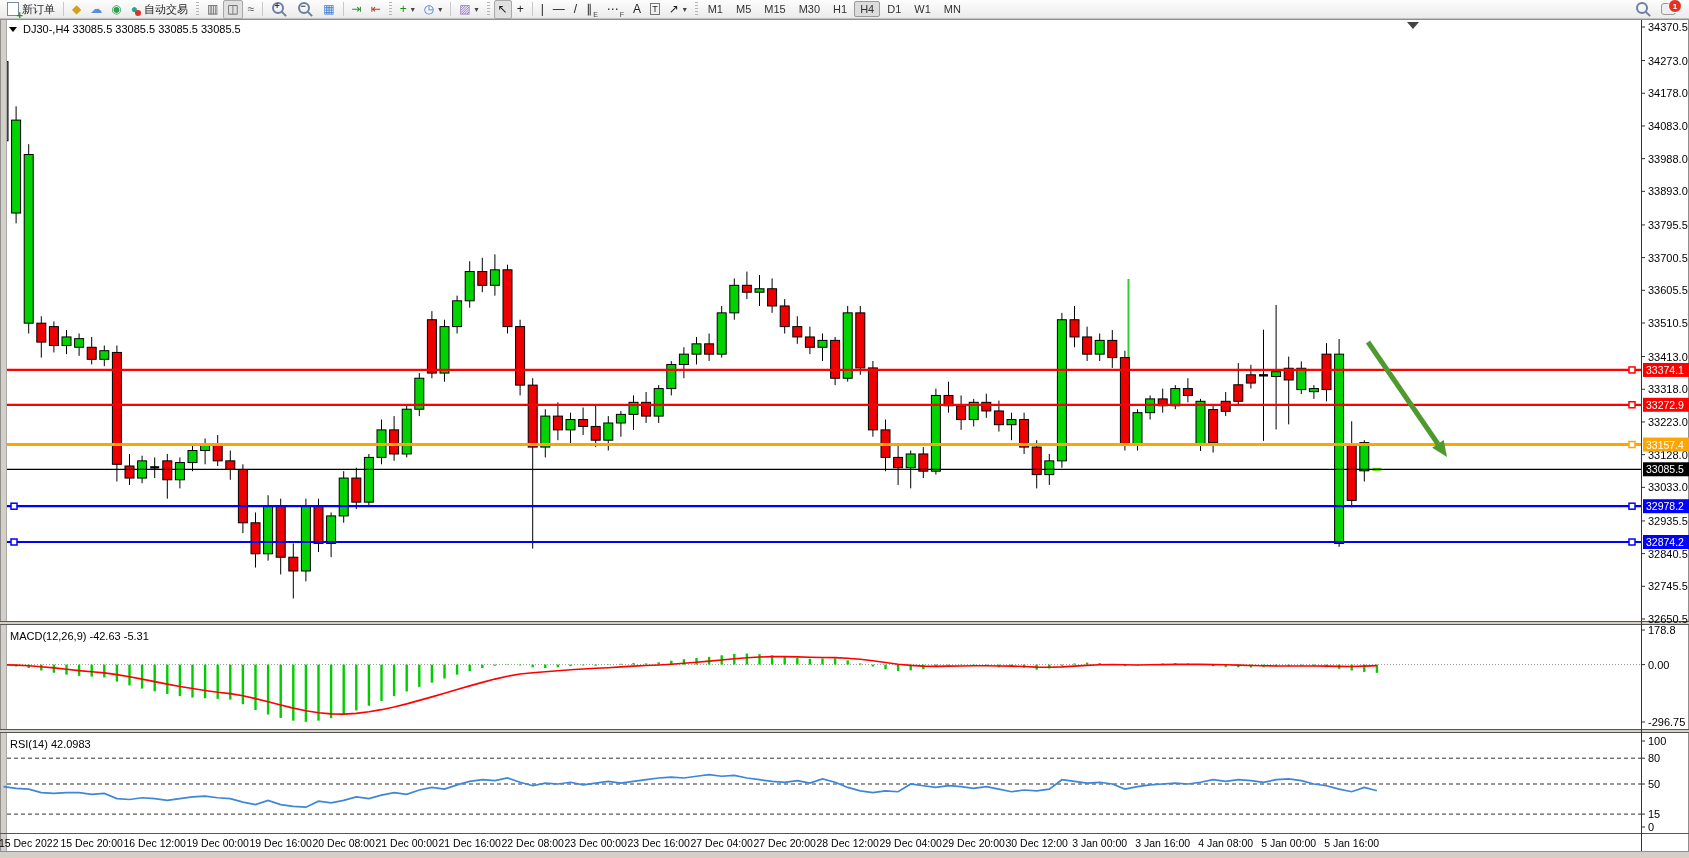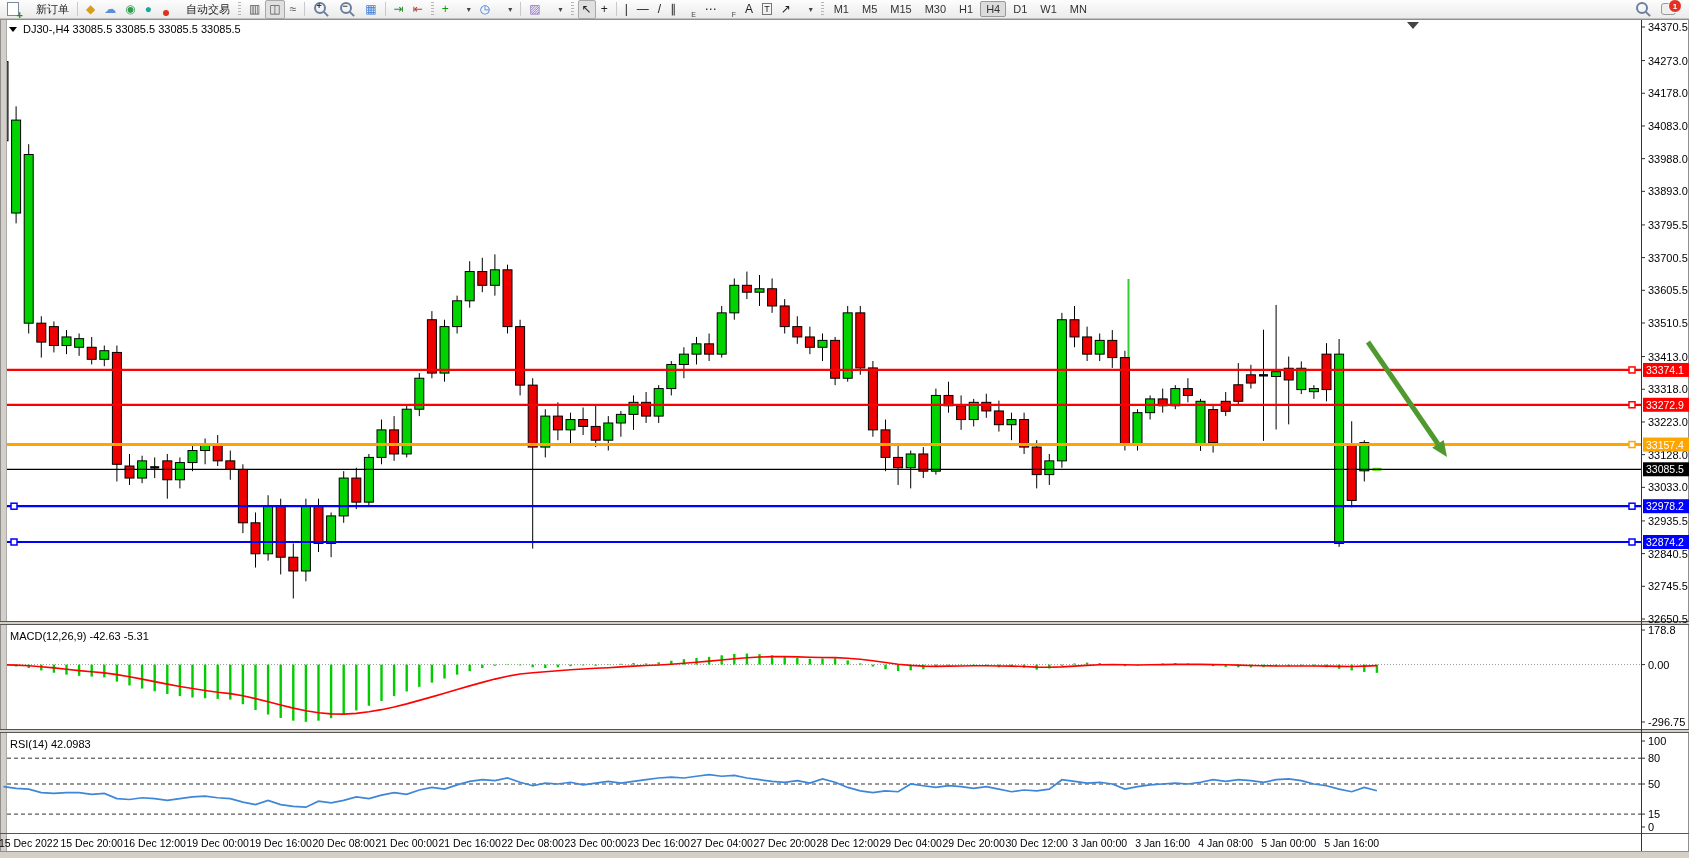--- a/index.html
+++ b/index.html
@@ -1,21 +1,21 @@
 <!DOCTYPE html>
 <html><head>
 <meta charset="utf-8">
 <style>
   html,body{margin:0;padding:0}
   body{width:1689px;height:858px;position:relative;background:#d4d0c8;
        font-family:"Liberation Sans",sans-serif;overflow:hidden}
   #toolbar{position:absolute;top:0;left:0;width:1689px;height:19px;
     background:linear-gradient(#fdfdfd,#ebebeb);border-bottom:1px solid #c2c2c2;
     display:flex;align-items:center;padding:0 3px;gap:1px;z-index:5;box-sizing:border-box}
-  .tb-btn{height:17px;display:flex;align-items:center;gap:17px;padding:0 3px;
+  .tb-btn{height:17px;display:flex;align-items:center;gap:3px;padding:0 3px;
     border:1px solid transparent;border-radius:2px;font-size:11px;color:#222;cursor:default;white-space:nowrap}
   .tb-btn.active{background:#e0e0e0;border-color:#a8a8a8}
   .glyph{font-size:12px;line-height:1}
   .glyph.boxed{border:1px solid #777;font-size:9px;padding:0 1px;line-height:10px}
   .sub{font-size:7px;color:#444;margin-left:-2px;align-self:flex-end}
   .caret{font-size:8px;color:#444;margin-left:1px}
   .sep{width:1px;height:14px;background:#c9c9c9;margin:0 3px}
   .grip{width:3px;height:14px;margin:0 3px;
     background:repeating-linear-gradient(#b5b5b5 0 1px,transparent 1px 3px)}
   .tf{font-size:11px;color:#333;padding:1px 5px;border:1px solid transparent;border-radius:2px}

